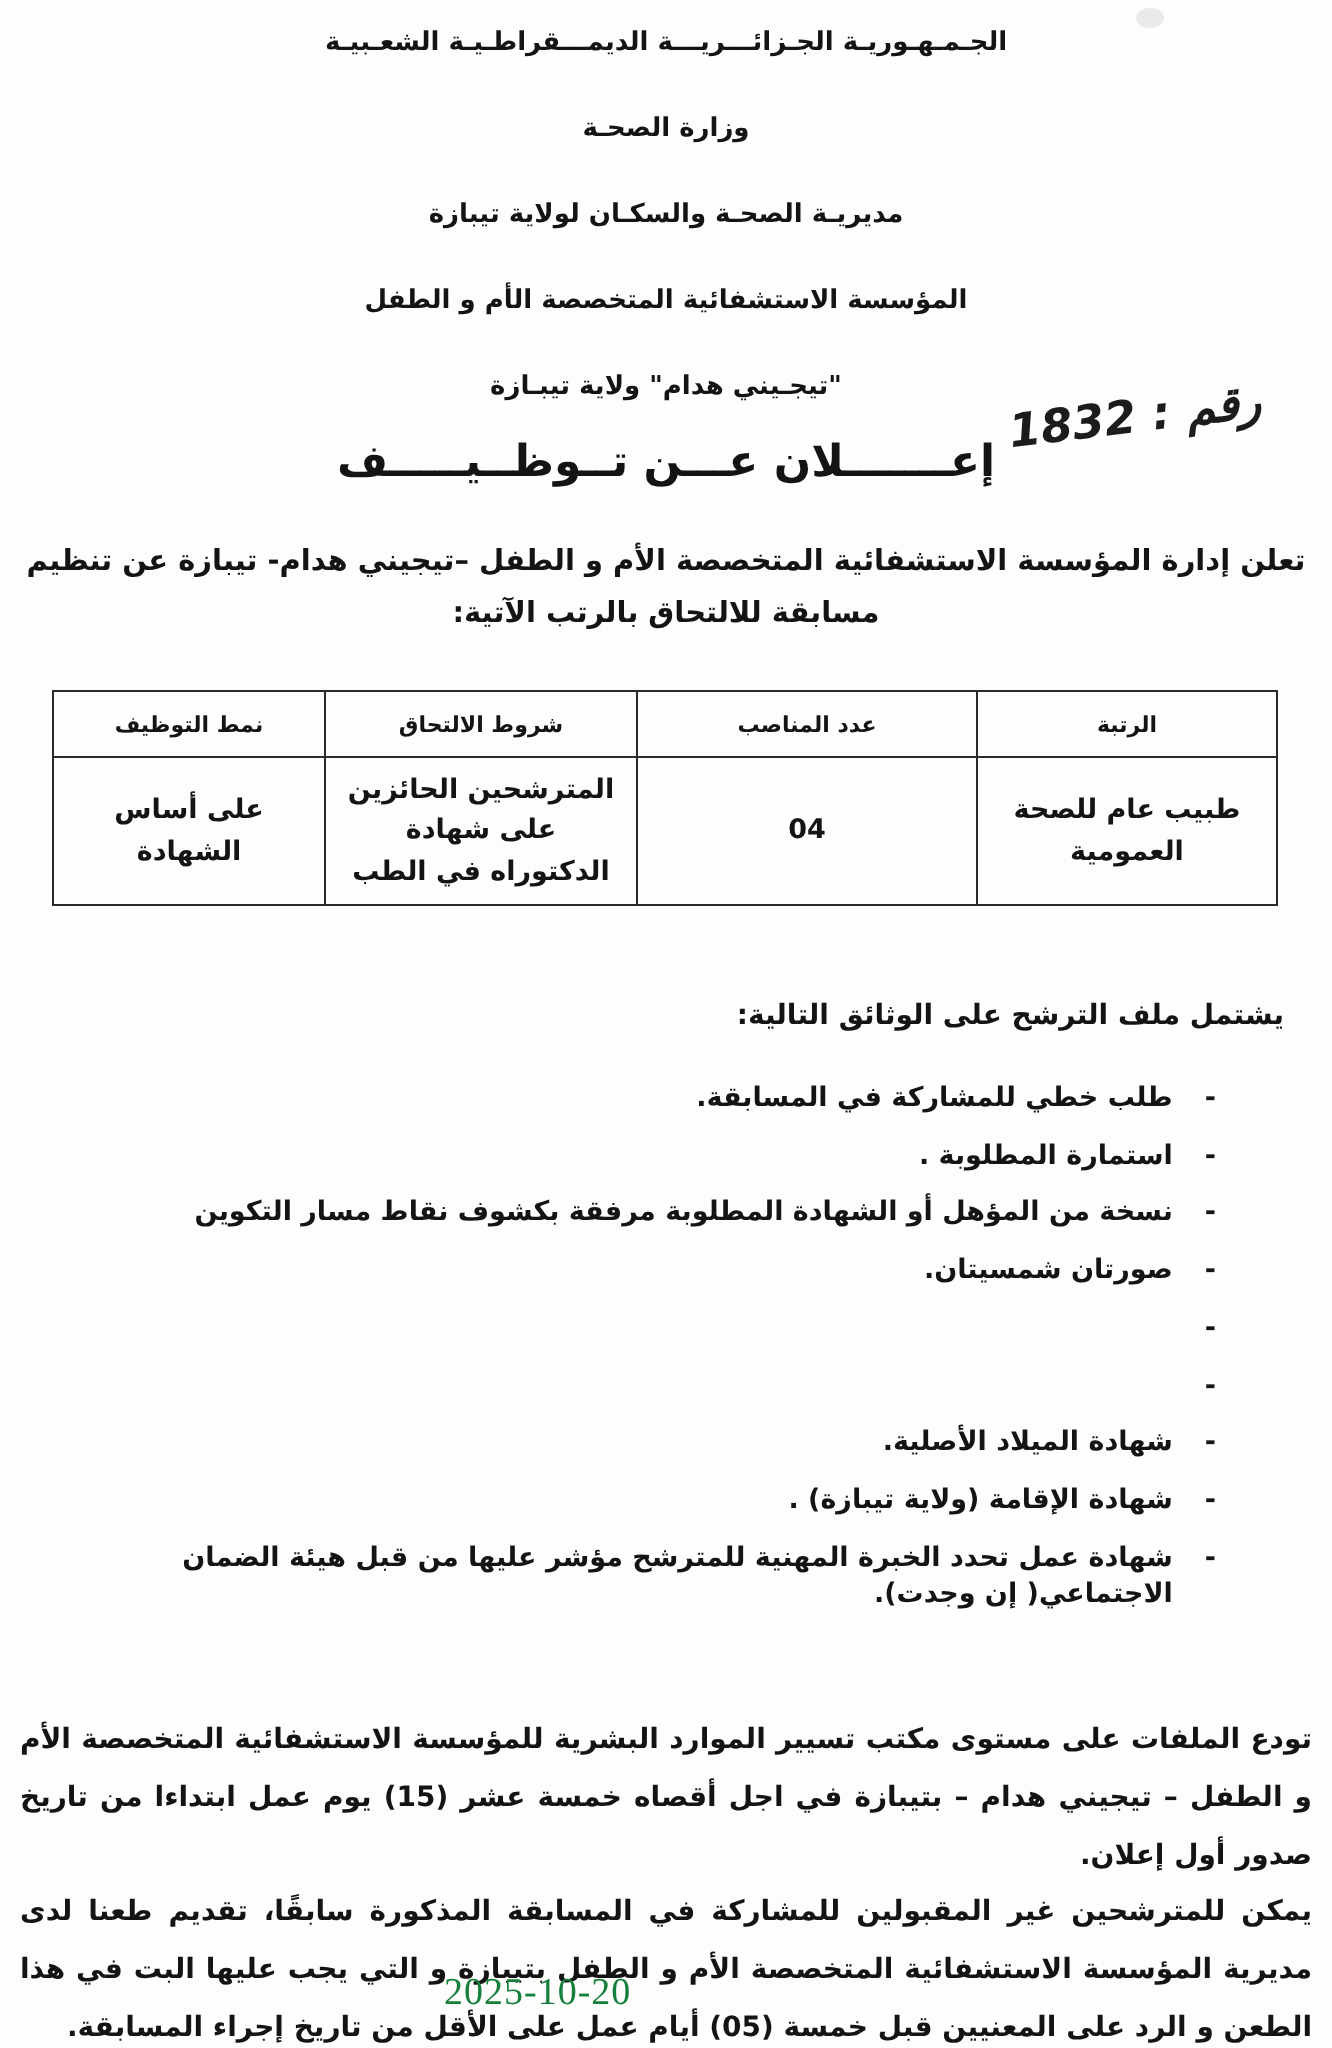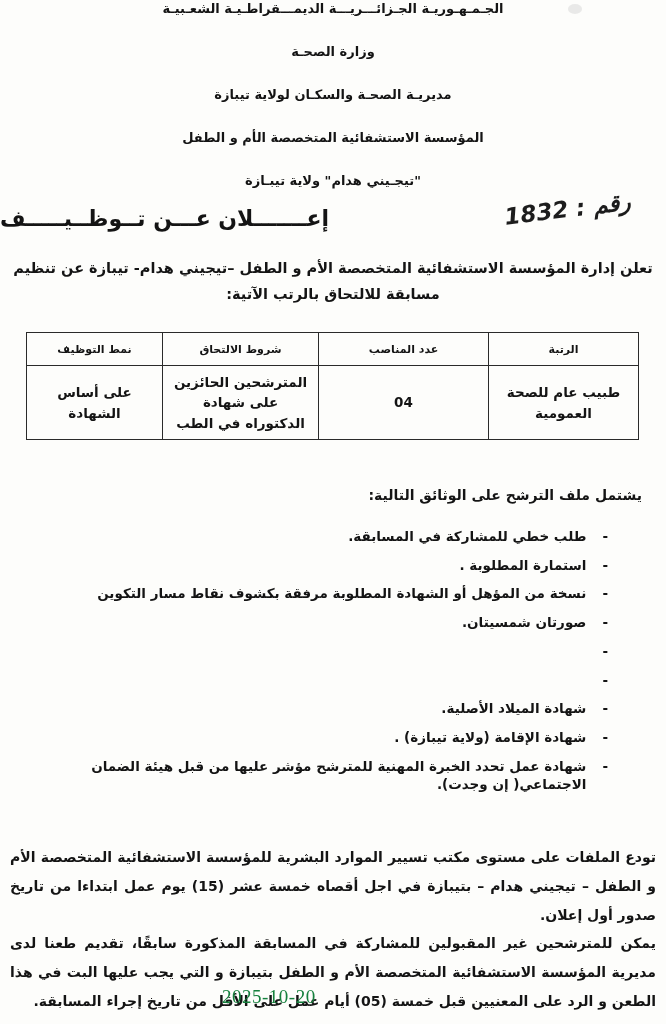--- a/index.html
+++ b/index.html
@@ -9,40 +9,40 @@
     font-family:"DejaVu Sans", sans-serif;
   }
   .page {
     position:relative;
     width:666px; height:1024px;
     background:#fdfdfb;
     color:#141414;
     direction:rtl;
   }
   
-  .header-block { text-align:center; }
+  .header-block { padding-top:13px; text-align:center; }
   .header-line {
     font-size:13px; font-weight:bold;
     line-height:17px; margin-bottom:26px;
     letter-spacing:0.3px;
   }
   .header-line:last-child { margin-bottom:0; }
   
   .handwritten {
     position:absolute; top:196px; right:6px; width:185px;
     transform:rotate(-7deg);
     font-style:italic; font-weight:bold;
     font-size:23px; color:#1c1c1c;
     text-align:center; direction:rtl;
     white-space:nowrap;
   }
   
   .title {
     margin-top:17px;
-    text-align:left;
+    text-align:center;
     font-size:22px; font-weight:bold;
     letter-spacing:0.5px;
   }
   
   .intro {
     margin:24px 12px 0;
     text-align:center;
     font-size:14.5px; font-weight:bold;
     line-height:1.8;
   }

